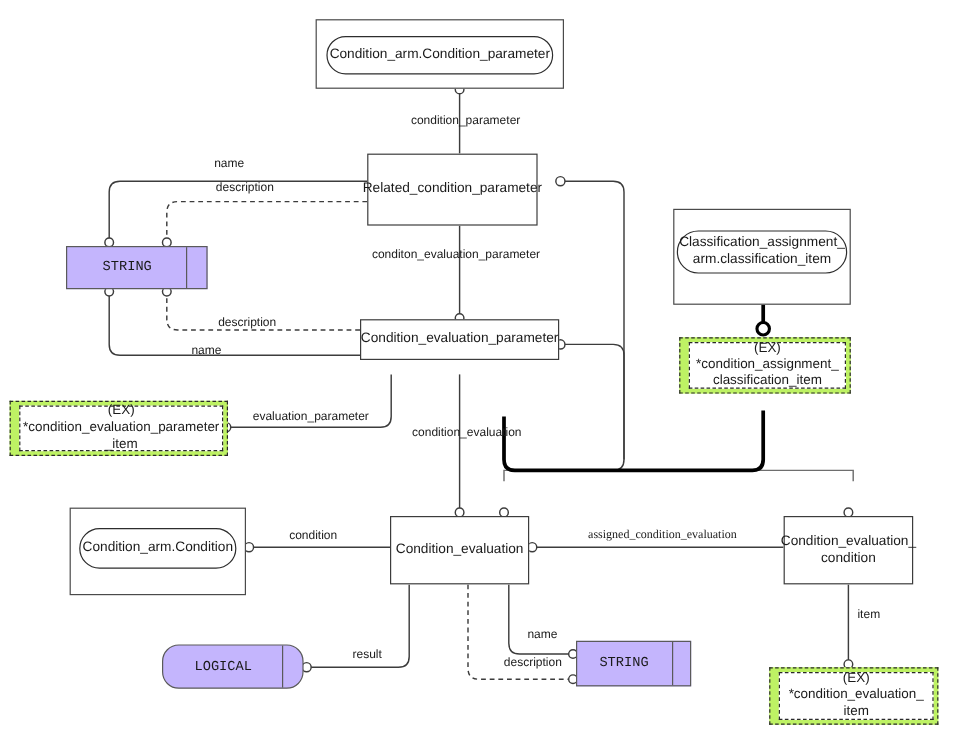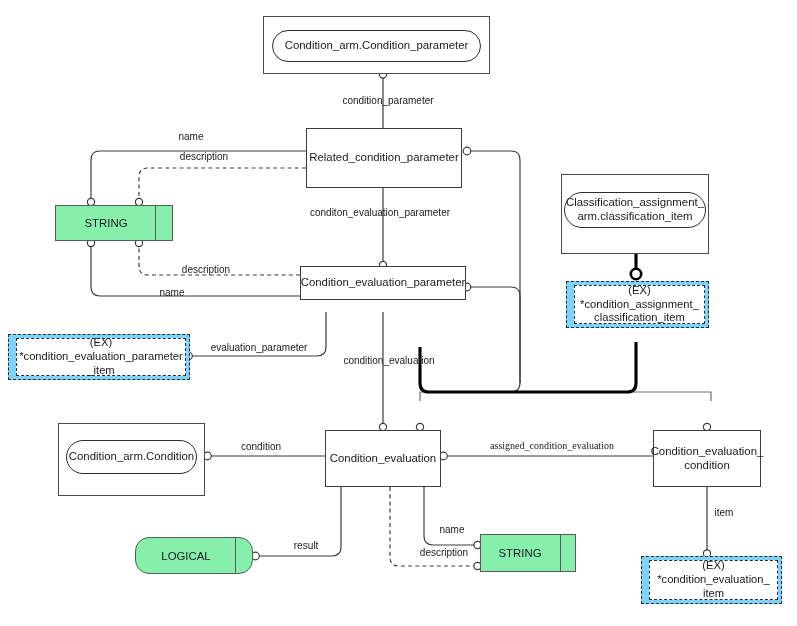--- a/index.html
+++ b/index.html
@@ -11,26 +11,26 @@
   
   .ebox{position:absolute;box-sizing:border-box;border:1.3px solid #3c3c3c;background:#ffffff;
         display:flex;align-items:center;justify-content:center;text-align:center;
         font-size:11.4px;color:#1a1a1a;line-height:1.22;padding:0 3px;}
   
   .schemabox{position:absolute;box-sizing:border-box;border:1.3px solid #4a4a4a;background:#fff;}
   .schemabox .oval{position:absolute;box-sizing:border-box;border:1.2px solid #2d2d2d;
         border-radius:999px;background:#fff;display:flex;align-items:center;justify-content:center;
         text-align:center;font-size:11.4px;color:#1a1a1a;line-height:1.22;}
   
-  .stype{position:absolute;box-sizing:border-box;border:1.3px solid #5a5a5a;background:#86efac;}
+  .stype{position:absolute;box-sizing:border-box;border:1.3px solid #5a5a5a;background:#c4b5fd;font-family:Liberation Mono, monospace;}
   .stype .lbl{position:absolute;left:0;top:0;right:16px;bottom:0;display:flex;align-items:center;
         justify-content:center;font-size:11.4px;color:#1a1a1a;}
   .stype .div{position:absolute;top:0;bottom:0;width:0;border-left:1.3px solid #5a5a5a;}
   
-  .exbox{position:absolute;box-sizing:border-box;border:1.3px dashed #2a2a2a;background:#7dd3fc;padding-left:35px;}
+  .exbox{position:absolute;box-sizing:border-box;border:1.3px dashed #2a2a2a;background:#bef264;padding-left:35px;}
   .exbox .inner{position:absolute;box-sizing:border-box;border:1.3px dashed #2a2a2a;background:#fff;
         display:flex;flex-direction:column;align-items:center;justify-content:center;
         font-size:11.2px;color:#1a1a1a;line-height:1.24;text-align:center;padding:0 2px;}
   .exbox .inner .l2{white-space:nowrap;}
 
   
   .elabel{position:absolute;font-size:10px;color:#1a1a1a;white-space:nowrap;background:transparent;}
   .elabel.c{transform:translateX(-50%);}
 </style>
 </head>
@@ -101,25 +101,25 @@
       <circle cx="477.5" cy="566" r="3.6"></circle>
       <circle cx="707" cy="427" r="3.6"></circle>
       <circle cx="707" cy="553.5" r="3.6"></circle>
     </g>
 
     <g fill="#ffffff" stroke="#000000" stroke-width="2.6">
       <circle cx="636" cy="274" r="5.2"></circle>
     </g>
   </svg>
 
-  <div class="schemabox" style="left:263px;top:16px;width:227px;height:58px;">
+  <div class="schemabox" style="left:263px;top:16px;width:207px;height:58px;">
     <div class="oval" style="left:8px;top:13px;right:8px;height:32px;">Condition_arm.Condition_parameter</div>
   </div>
 
-  <div class="ebox" style="left:306px;top:128px;width:156px;height:60px;">Related_condition_parameter</div>
+  <div class="ebox" style="left:306px;top:128px;width:142px;height:60px;">Related_condition_parameter</div>
 
   <div class="ebox" style="left:300px;top:266px;width:166px;height:34px;">Condition_evaluation_parameter</div>
 
   <div class="stype" style="left:55px;top:205px;width:118px;height:36px;">
     <div class="lbl">STRING</div>
     <div class="div" style="right:16px;"></div>
   </div>
 
   <div class="exbox" style="left:8px;top:334px;width:182px;height:46px;">
     <div class="inner" style="left:7px;top:3px;right:3px;bottom:3px;">

